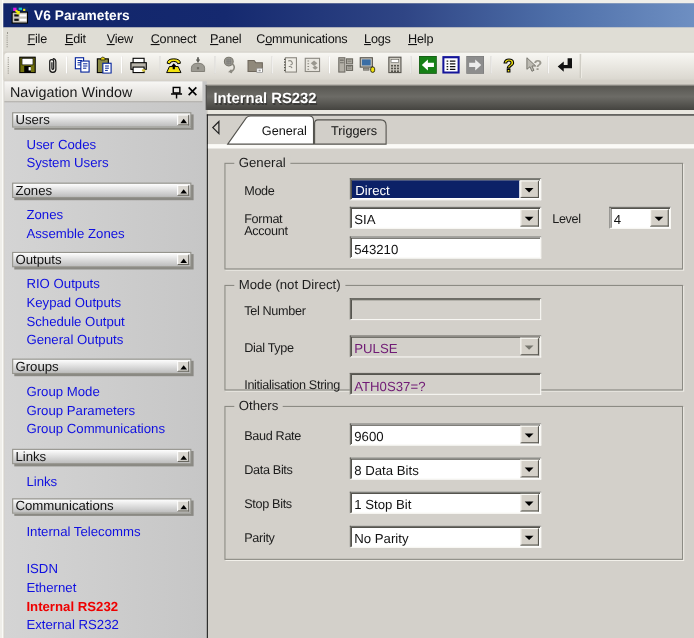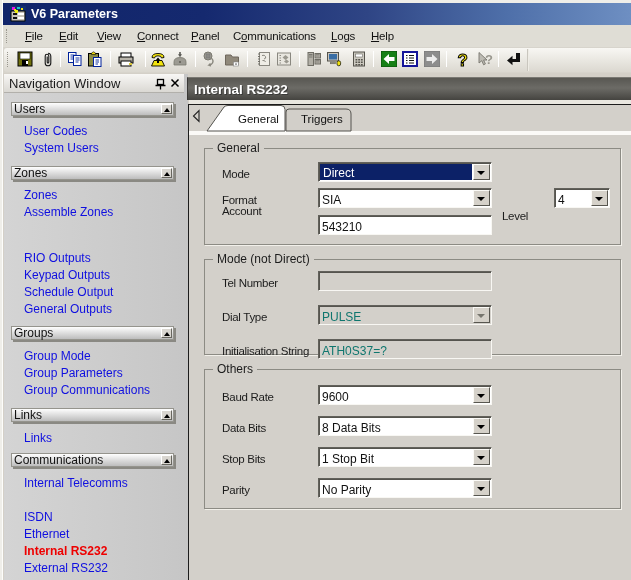--- a/index.html
+++ b/index.html
@@ -29,21 +29,21 @@
 #tabctl{left:188px;top:104px;width:443px;height:476px;border-left:1px solid #1c1c1c;border-top:1px solid #1c1c1c;background:#D3D0CA}
 #wband{left:189px;top:131px;width:442px;height:4px;background:#FBFAF7}
 .gb{position:absolute;left:204px;width:417px;border:1px solid #8C8B84;box-shadow:1px 1px 0 #F2F0EA}
 .gbl{position:absolute;top:-8px;left:8px;background:#D3D0CA;font-size:12px;line-height:14px;padding:0 4px;color:#1c1c1c}
 .lbl{position:absolute;font-size:11.5px;letter-spacing:-0.3px;color:#1c1c1c;height:14px;line-height:14px}
 .fld{position:absolute;left:318px;width:174px;height:20px;background:#fff;border:1px solid;border-color:#62615B #F8F7F3 #F8F7F3 #62615B;box-shadow:inset 1px 1px 0 #55544E;font-size:12px;line-height:18px;color:#111}
 .fld .tx{position:absolute;left:3px;top:2px}
 .cbtn{position:absolute;right:1px;top:1px;bottom:1px;width:17px;background:#D5D1C9;border:1px solid;border-color:#FBFAF6 #57564F #57564F #FBFAF6}
 .cbtn i{position:absolute;left:3px;top:6px;width:0;height:0;border-left:4px solid transparent;border-right:4px solid transparent;border-top:4px solid #000}
 .dis{background:#D3D0CA}
-.dis .tx{color:#0f766e}
+.dis .tx{color:#701a75}
 .dis .cbtn i{border-top-color:#77766E}
 </style></head>
 <body>
 
 <div class="abs" style="left:0;top:0;width:631px;height:3px;background:#EFEEE9"></div>
 <div class="abs" style="left:0;top:0;width:3px;height:580px;background:#EFEEE9;border-right:1px solid #FDFDFB"></div>
 
 <div class="abs" id="tbar">
 <svg class="abs" style="left:7px;top:3px" width="16" height="16">
 <rect x="0" y="0" width="16" height="16" fill="#123070"></rect>
@@ -211,20 +211,23 @@
 <div class="nhdr" style="top:28px">Users<span class="nbtn">
         <i></i>
       </span></div>
 <div class="navitem" style="top:50px">User Codes</div>
 <div class="navitem" style="top:67px">System Users</div>
 <div class="nhdr" style="top:92px">Zones<span class="nbtn">
         <i></i>
       </span></div>
 <div class="navitem" style="top:114px">Zones</div>
 <div class="navitem" style="top:131px">Assemble Zones</div>
+<div class="nhdr" style="top:155px">Outputs<span class="nbtn">
+        <i></i>
+      </span></div>
 <div class="navitem" style="top:177px">RIO Outputs</div>
 <div class="navitem" style="top:194px">Keypad Outputs</div>
 <div class="navitem" style="top:211px">Schedule Output</div>
 <div class="navitem" style="top:228px">General Outputs</div>
 <div class="nhdr" style="top:252px">Groups<span class="nbtn">
         <i></i>
       </span></div>
 <div class="navitem" style="top:275px">Group Mode</div>
 <div class="navitem" style="top:309px">Group Communications</div>
 <div class="navitem" style="top:292px">Group Parameters</div>
@@ -271,21 +274,21 @@
       <i></i>
     </span>
   </div>
 <div class="lbl" style="left:222px;top:193px">Format</div>
 <div class="fld" style="top:188px">
     <span class="tx">SIA</span>
     <span class="cbtn">
       <i></i>
     </span>
   </div>
-<div class="lbl" style="left:502px;top:209px">Level</div>
+<div class="lbl" style="left:502px;top:193px">Level</div>
 <div class="fld" style="left:554px;width:56px;top:188px">
     <span class="tx">4</span>
     <span class="cbtn">
       <i></i>
     </span>
   </div>
 <div class="lbl" style="left:222px;top:204px">Account</div>
 <div class="fld" style="top:215px">
     <span class="tx">543210</span>
   </div>

